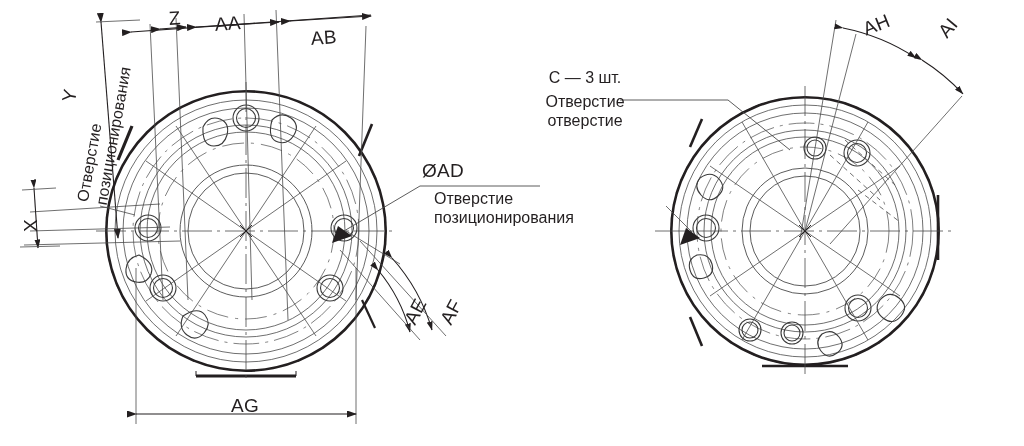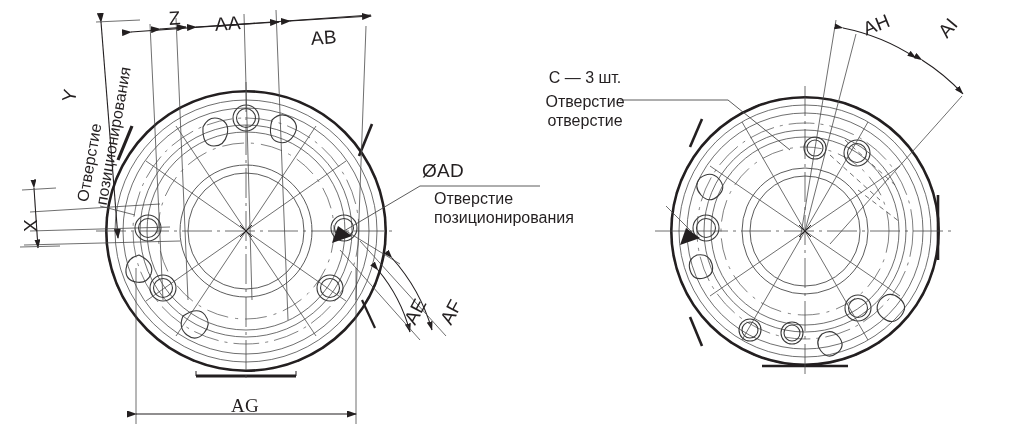--- a/index.html
+++ b/index.html
@@ -292,21 +292,21 @@
   <div class="lbl dim-lbl tilt-z" style="left:168px; top:8px;">Z</div>
 
   <div class="lbl dim-lbl tilt-aa" style="left:214px; top:14px;">AA</div>
 
   <div class="lbl dim-lbl tilt-ab" style="left:310px; top:28px;">AB</div>
 
   <div class="lbl dim-lbl tilt-ae" style="left:400px; top:318px;">AE</div>
 
   <div class="lbl dim-lbl tilt-af" style="left:436px; top:318px;">AF</div>
 
-  <div class="lbl dim-lbl" style="left:231px; top:395px;font-family:Liberation Serif, serif;">AG</div>
+  <div class="lbl dim-lbl" style="left:231px; top:395px;">AG</div>
 
   <div class="lbl dim-lbl" style="left:422px; top:160px;">ØAD</div>
 
   <div class="lbl note-lbl" style="left:434px; top:190px;">Отверстие
 позиционирования</div>
 
   <div class="lbl note-top" style="left:520px; top:69px; width:130px;">С — 3 шт.</div>
 
   <div class="lbl note-top" style="left:510px; top:93px; width:150px;">Отверстие
 отверстие</div>

